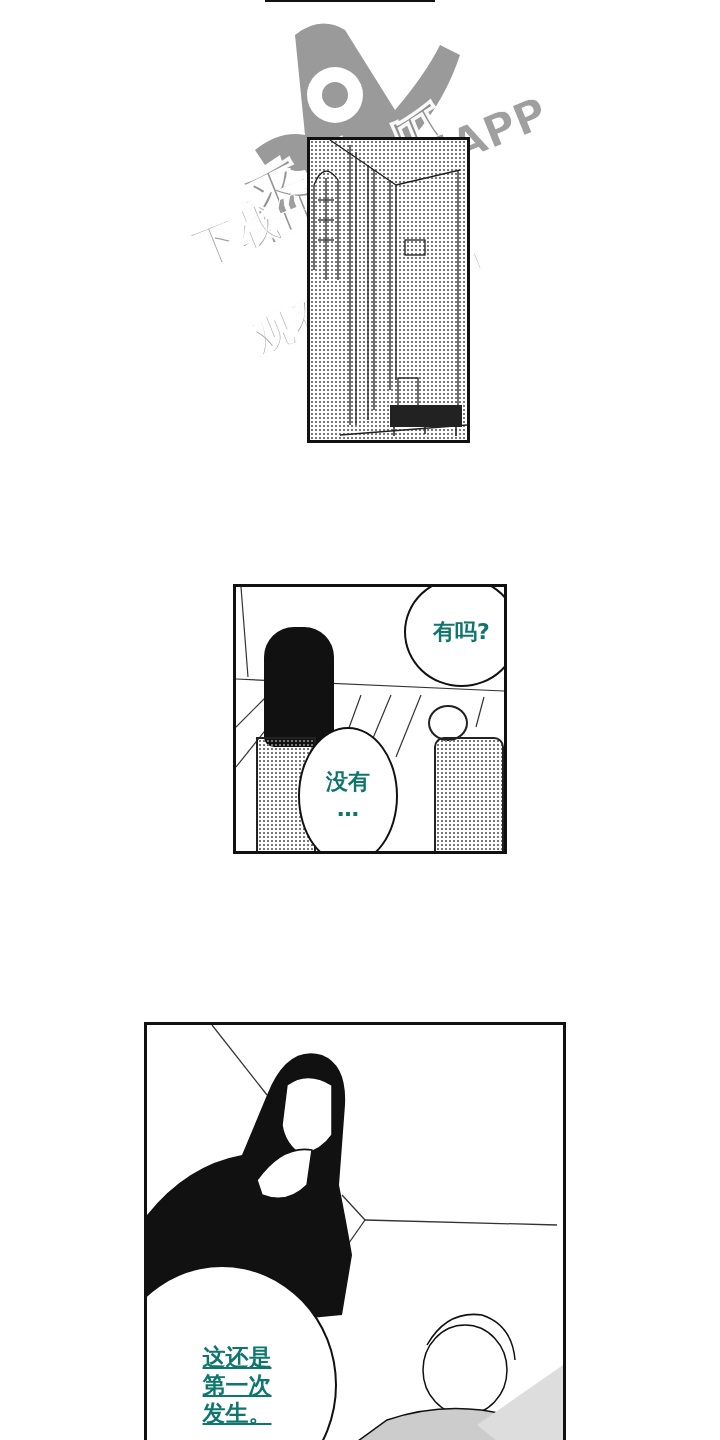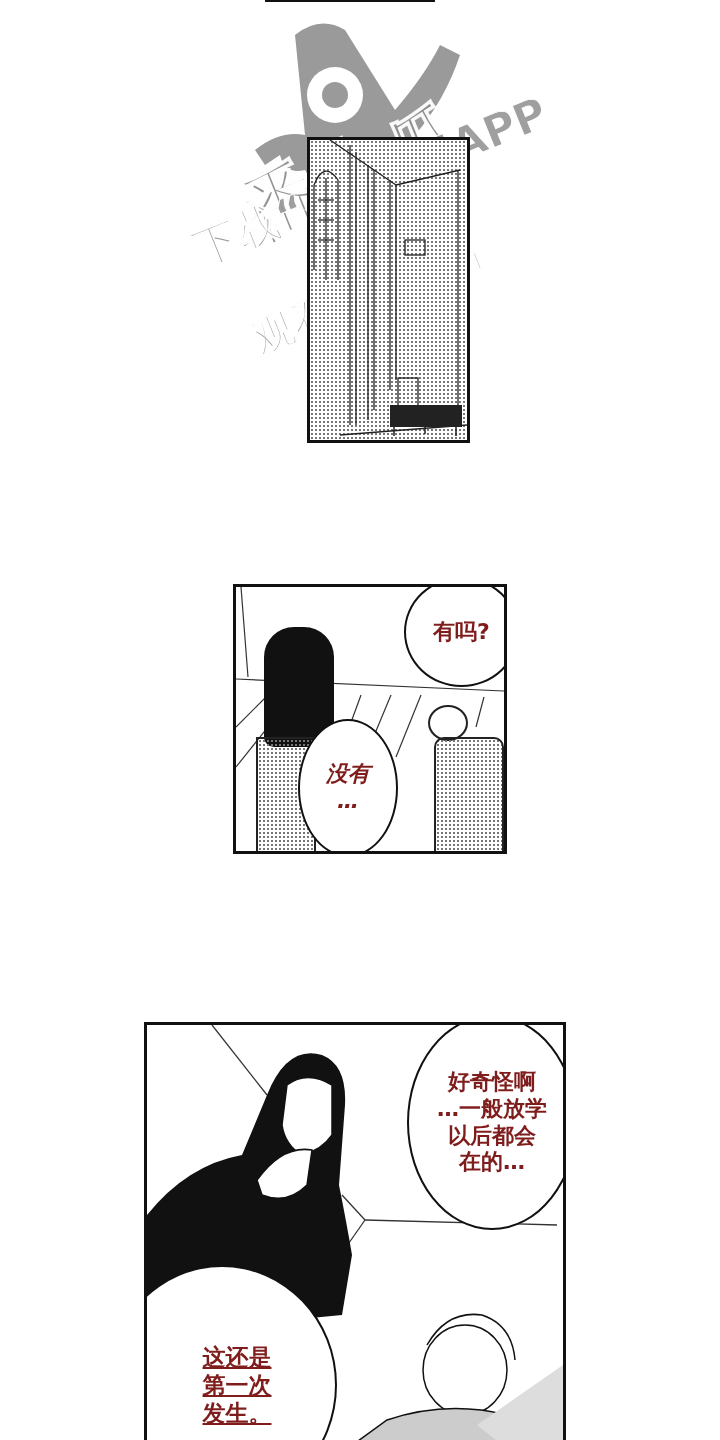--- a/index.html
+++ b/index.html
@@ -31,21 +31,21 @@
     background-image:radial-gradient(#777 0.8px, transparent 1px);
     background-size:4px 4px;
   }
   .panel1 { left:307px; top:137px; width:163px; height:306px; }
   .panel2 { left:233px; top:584px; width:274px; height:270px; }
   .panel3 { left:144px; top:1022px; width:422px; height:430px; }
 
   .bubble {
     position:absolute; background:#fff; border:2px solid #111; border-radius:50%;
     display:flex; align-items:center; justify-content:center; text-align:center;
-    font-weight:bold; color:#7f1d1d; line-height:1.22; box-sizing:border-box;
+    font-weight:bold; color:#0f766e; line-height:1.22; box-sizing:border-box;
   }
   .figure-dark { position:absolute; background:#111; }
   .figure-light { position:absolute; border:2px solid #222; box-sizing:border-box; }
 </style>
 </head>
 <body>
 
 <div class="topbar"></div>
 
 <svg class="wm-logo" viewBox="0 0 300 270">
@@ -105,21 +105,21 @@
 
   <div class="figure-dark" style="left:28px;top:40px;width:70px;height:120px;border-radius:30px 30px 10px 10px;"></div>
   <div class="figure-light dots" style="left:20px;top:150px;width:60px;height:118px;"></div>
 
   <div class="figure-light" style="left:192px;top:118px;width:40px;height:36px;border-radius:50%;"></div>
   <div class="figure-light dots" style="left:198px;top:150px;width:70px;height:118px;border-radius:10px 10px 0 0;"></div>
 
   <div class="bubble" style="left:168px;top:-10px;width:115px;height:110px;font-size:22px;">
     <span>有吗?</span>
   </div>
-  <div class="bubble" style="left:62px;top:132px;width:100px;height:138px;font-size:22px;white-space:pre-line;font-style:italic;">
+  <div class="bubble" style="left:62px;top:140px;width:100px;height:138px;font-size:22px;white-space:pre-line;">
     <span>没有
 …</span>
   </div>
 </div>
 
 <div class="panel panel3">
   <svg width="416" height="424" viewBox="0 0 416 424" style="position:absolute;left:0;top:0;">
     <g stroke="#333" stroke-width="1.3" fill="none">
       <line x1="65" y1="0" x2="120" y2="70"></line>
       <line x1="195" y1="170" x2="218" y2="195"></line>
@@ -130,28 +130,20 @@
     <path d="M120 70 Q140 20 175 30 Q200 40 198 80 L192 160 Q200 200 205 230 L195 290 L90 300 L0 270 L0 190 Q40 140 95 130 Z" fill="#111"></path>
     <path d="M140 60 Q160 45 185 60 L185 110 Q175 125 155 130 Q138 120 135 100 Z" fill="#fff" stroke="#111" stroke-width="1.5"></path>
     <path d="M110 155 Q135 120 165 125 L160 160 Q140 180 115 170 Z" fill="#fff" stroke="#111" stroke-width="1.5"></path>
 
     <ellipse cx="318" cy="345" rx="42" ry="45" fill="#fff" stroke="#111" stroke-width="1.5"></ellipse>
     <path d="M280 320 Q300 285 335 290 Q365 300 368 335" fill="none" stroke="#111" stroke-width="1.5"></path>
     <path d="M200 424 L240 395 Q300 375 360 390 L400 424 Z" fill="#ccc" stroke="#111" stroke-width="1.5"></path>
     <path d="M330 400 L416 340 L416 424 L360 424 Z" fill="#ddd"></path>
   </svg>
 
-  <div class="bubble" style="left:260px;top:-10px;width:170px;height:215px;font-size:22px;">
-    <div>
-      <div>好奇怪啊</div>
-      <div>…一般放学</div>
-      <div>以后都会</div>
-      <div>在的…</div>
-    </div>
-  </div>
   <div class="bubble" style="left:-40px;top:240px;width:230px;height:240px;font-size:23px;padding-left:30px;">
     <div style="text-align:left;text-decoration:underline;">
       <div>这还是</div>
       <div>第一次</div>
       <div>发生。</div>
     </div>
   </div>
 </div>
 
 </body></html>

